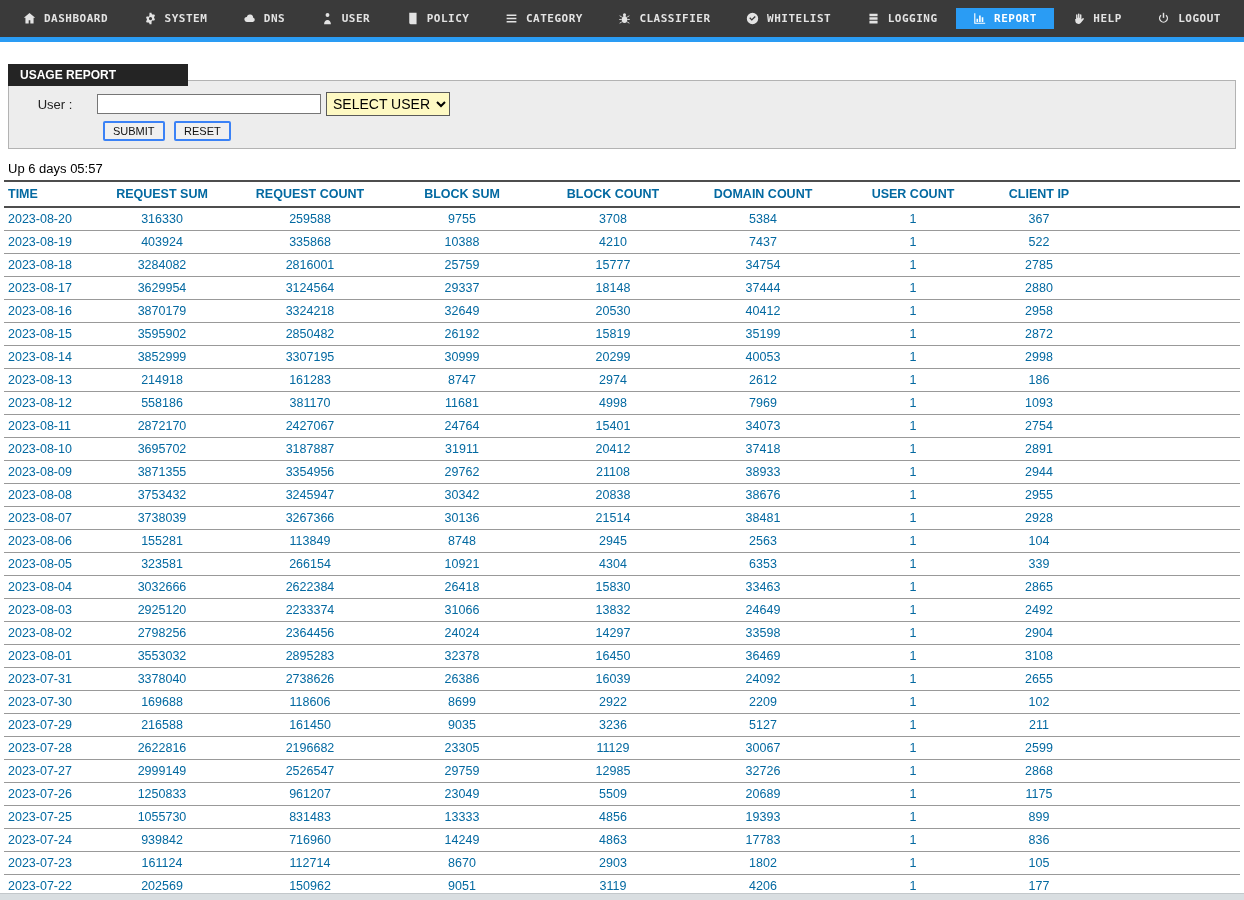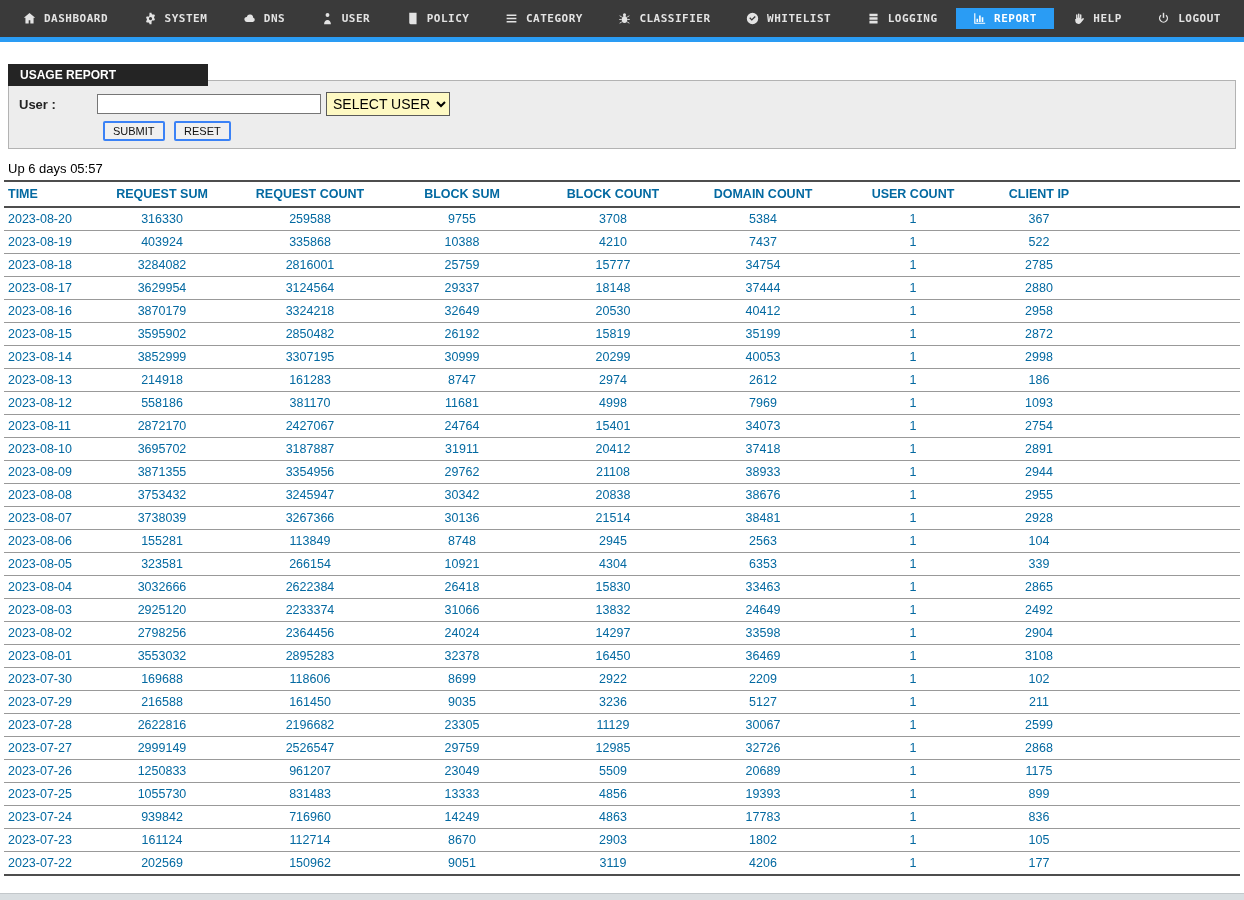--- a/index.html
+++ b/index.html
@@ -31,26 +31,26 @@
   .nav-item.active{background:var(--accent);color:#fff;}
   .nav-icon{display:inline-flex;width:13px;height:13px;align-items:center;justify-content:center;}
   .nav-icon svg{display:block;}
   
   .panel{
     position:relative;margin:38px 8px 0 8px;
     background:var(--panel-bg);border:1px solid #b3b3b3;
     padding:11px 10px 7px 10px;
   }
   .panel-legend{
-    position:absolute;top:-17px;left:-1px;width:200px;height:22px;
+    position:absolute;top:-17px;left:-1px;width:180px;height:22px;
     background:var(--legend-bg);color:#fff;
     font-size:12px;font-weight:bold;line-height:22px;padding-left:12px;
   }
   .form-row{display:flex;align-items:center;}
-  .form-label{width:78px;text-align:left;padding-right:6px;font-size:13px;color:#222;font-weight:bold;}
+  .form-label{width:78px;text-align:center;padding-right:6px;font-size:13px;color:#222;}
   .user-input{
     width:224px;height:20px;border:1px solid #767676;background:#fff;
     font-size:13px;padding:1px 4px;font-family:inherit;
   }
   .user-select{
     margin-left:5px;height:24px;border:1px solid #5a5a5a;background:#fef9c3;
     font-size:14px;font-family:inherit;padding:0 2px;
   }
   .button-row{margin-top:5px;padding-left:84px;}
   .form-btn{
@@ -476,20 +476,31 @@
         <td>3553032</td>
         <td>2895283</td>
         <td>32378</td>
         <td>16450</td>
         <td>36469</td>
         <td>1</td>
         <td>3108</td>
         <td></td>
       </tr>
 
+      <tr>
+        <td>2023-07-31</td>
+        <td>3378040</td>
+        <td>2738626</td>
+        <td>26386</td>
+        <td>16039</td>
+        <td>24092</td>
+        <td>1</td>
+        <td>2655</td>
+        <td></td>
+      </tr>
 
       <tr>
         <td>2023-07-30</td>
         <td>169688</td>
         <td>118606</td>
         <td>8699</td>
         <td>2922</td>
         <td>2209</td>
         <td>1</td>
         <td>102</td>

